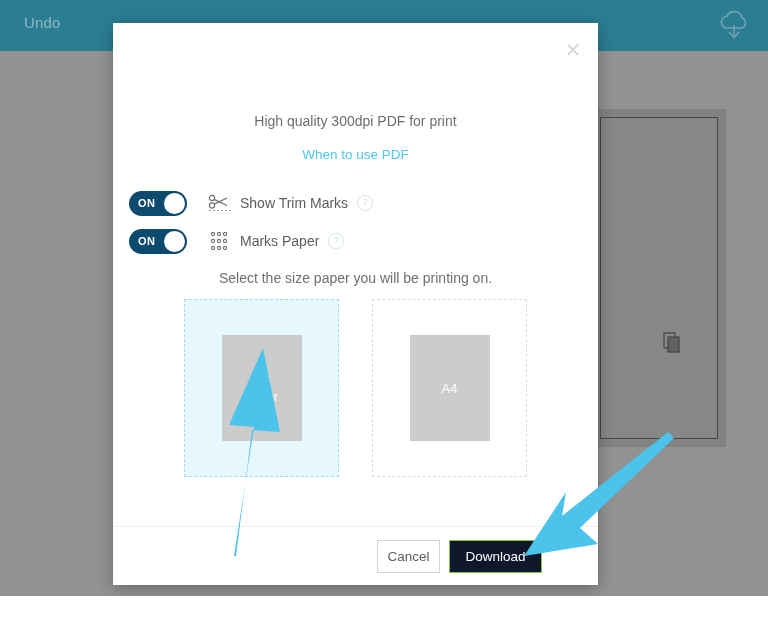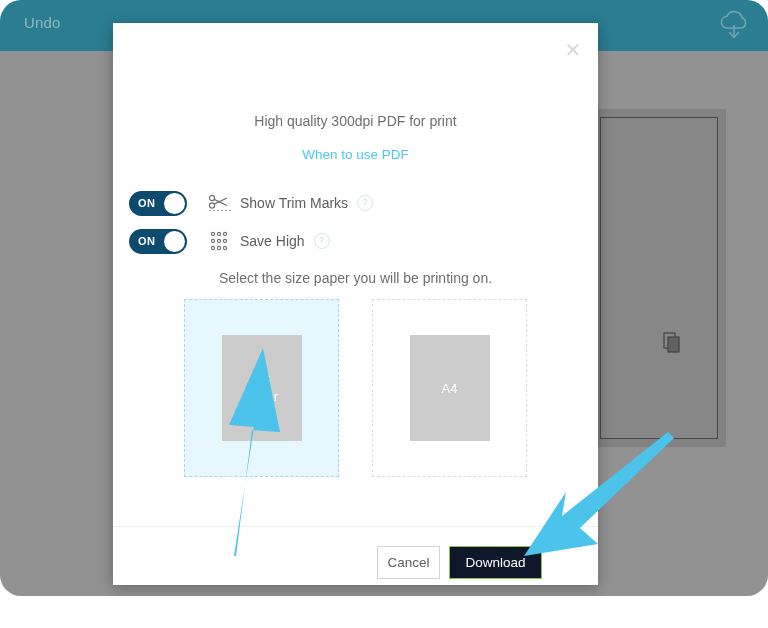--- a/index.html
+++ b/index.html
@@ -13,21 +13,20 @@
     font-family: "Liberation Sans", sans-serif;
     background: #ffffff;
   }
 
   #app {
     position: relative;
     width: 768px;
     height: 596px;
     overflow: hidden;
     background: #ffffff;
-    border-radius: 21px;
   }
 
   
   .topbar {
     position: absolute;
     top: 0; left: 0;
     width: 768px;
     height: 51px;
     background: #2b7d92;
     z-index: 5;
@@ -267,21 +266,21 @@
     position: absolute;
     left: 0;
     bottom: 0;
     width: 485px;
     height: 59px;
     border-top: 1px solid #eeeeee;
     box-sizing: border-box;
   }
   .btn {
     position: absolute;
-    top: 19px;
+    top: 13px;
     height: 33px;
     box-sizing: border-box;
     font-size: 13.5px;
     cursor: pointer;
     display: flex;
     align-items: center;
     justify-content: center;
   }
   .btn-cancel {
     right: 158px;
@@ -381,21 +380,21 @@
                   <circle cx="18" cy="5" r="1.6"></circle>
                 <circle cx="6" cy="12" r="1.6"></circle>
                   <circle cx="12" cy="12" r="1.6"></circle>
                   <circle cx="18" cy="12" r="1.6"></circle>
                 <circle cx="6" cy="19" r="1.6"></circle>
                   <circle cx="12" cy="19" r="1.6"></circle>
                   <circle cx="18" cy="19" r="1.6"></circle>
               </g>
             </svg>
           </div>
-          <div class="option-text">Save High</div>
+          <div class="option-text">Marks Paper</div>
           <div class="help-icon">?</div>
         </div>
 
       </div>
 
       <div class="size-prompt">Select the size paper you will be printing on.</div>
 
       <div class="size-options">
         <div class="size-tile selected">
           <div class="paper">

